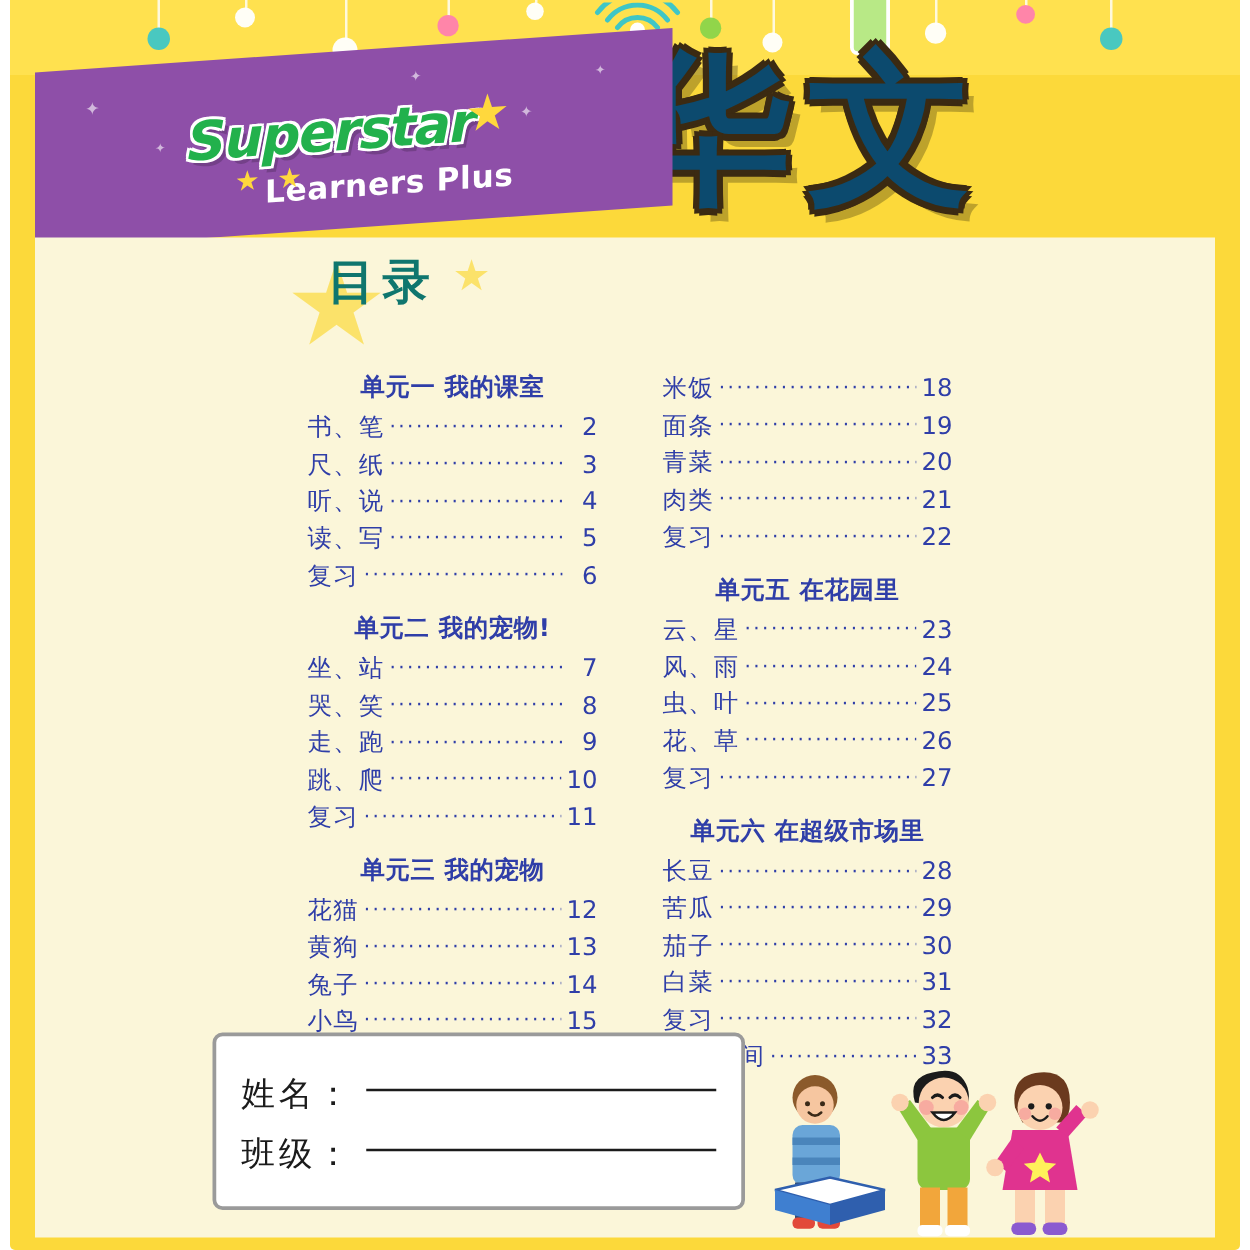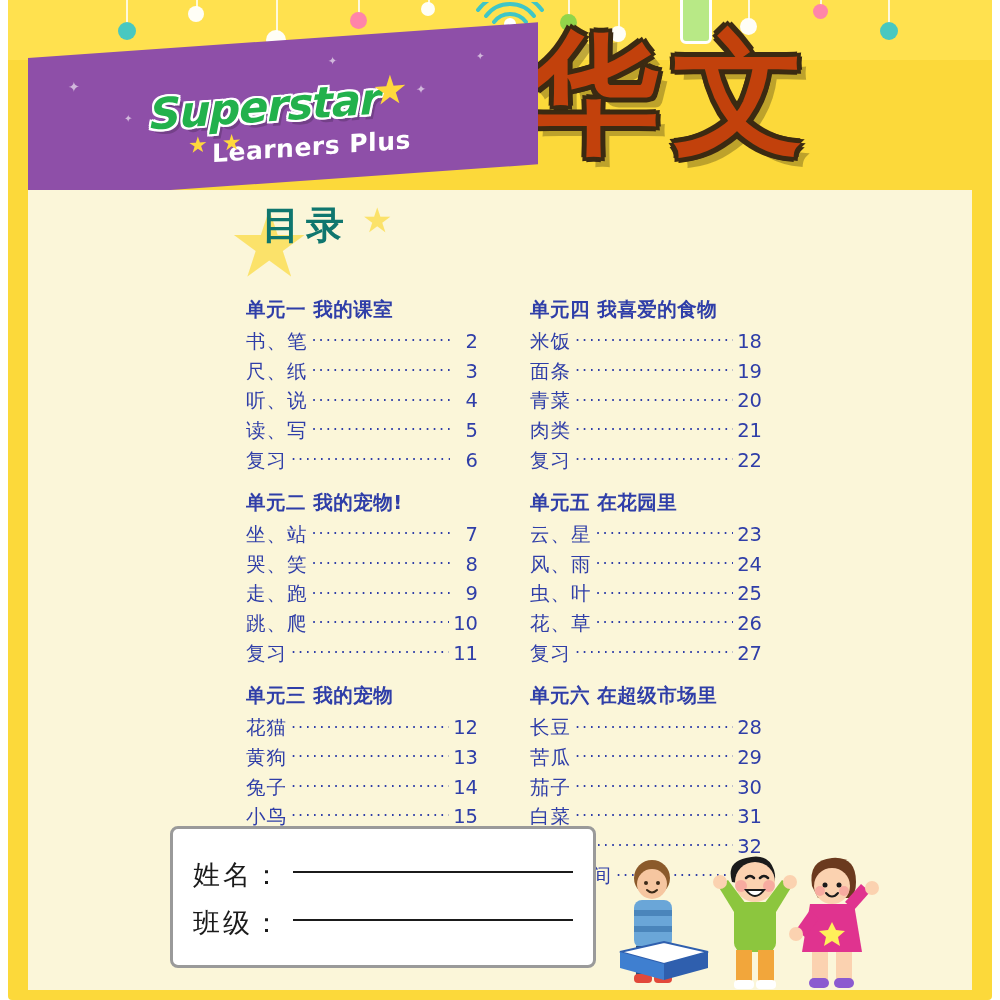--- a/index.html
+++ b/index.html
@@ -143,27 +143,27 @@
     position: absolute;
     left: 222px;
     top: -6px;
     color: #ffd83d;
     font-size: 40px;
   }
 
   
   .title-cn {
     position: absolute;
-    left: 527px;
+    left: 500px;
     top: 38px;
-    font-family: Liberation Mono, monospace;
+    font-family: Liberation Sans, sans-serif;
     font-weight: bold;
     font-size: 132px;
     line-height: 1;
-    color: #c2410c;
+    color: #0c4a6e;
     letter-spacing: 14px;
     text-shadow:
       -4px -4px 0 #3b2a12, 4px -4px 0 #3b2a12, -4px 4px 0 #3b2a12, 4px 4px 0 #3b2a12,
       0 -5px 0 #3b2a12, 0 5px 0 #3b2a12, -5px 0 0 #3b2a12, 5px 0 0 #3b2a12,
       9px 10px 0 rgba(0,0,0,.25);
   }
   .title-num {
     position: absolute;
     left: 672px;
     top: 196px;
@@ -210,20 +210,21 @@
     left: 246px;
     top: 296px;
     width: 520px;
     display: flex;
     gap: 52px;
     font-family: "DejaVu Sans", "Liberation Sans", sans-serif;
   }
   .toc-col { width: 232px; }
   .unit { margin-bottom: 14px; }
   .unit-title {
+    text-align: center;
     color: #2f3ea8;
     font-size: 19.5px;
     font-weight: bold;
     letter-spacing: .5px;
     margin-bottom: 4px;
     white-space: nowrap;
   }
   .entry {
     display: flex;
     align-items: flex-end;
@@ -433,21 +434,20 @@
         <div class="entry">
             <span class="label">复习</span>
             <span class="dots">·····························································</span>
             <span class="page">17</span>
           </div>
       </div>
     </div>
 
     <div class="toc-col">
       <div class="unit">
-        <div class="unit-title">单元四  我喜爱的食物</div>
         <div class="entry">
             <span class="label">米饭</span>
             <span class="dots">·····························································</span>
             <span class="page">18</span>
           </div>
         <div class="entry">
             <span class="label">面条</span>
             <span class="dots">·····························································</span>
             <span class="page">19</span>
           </div>

